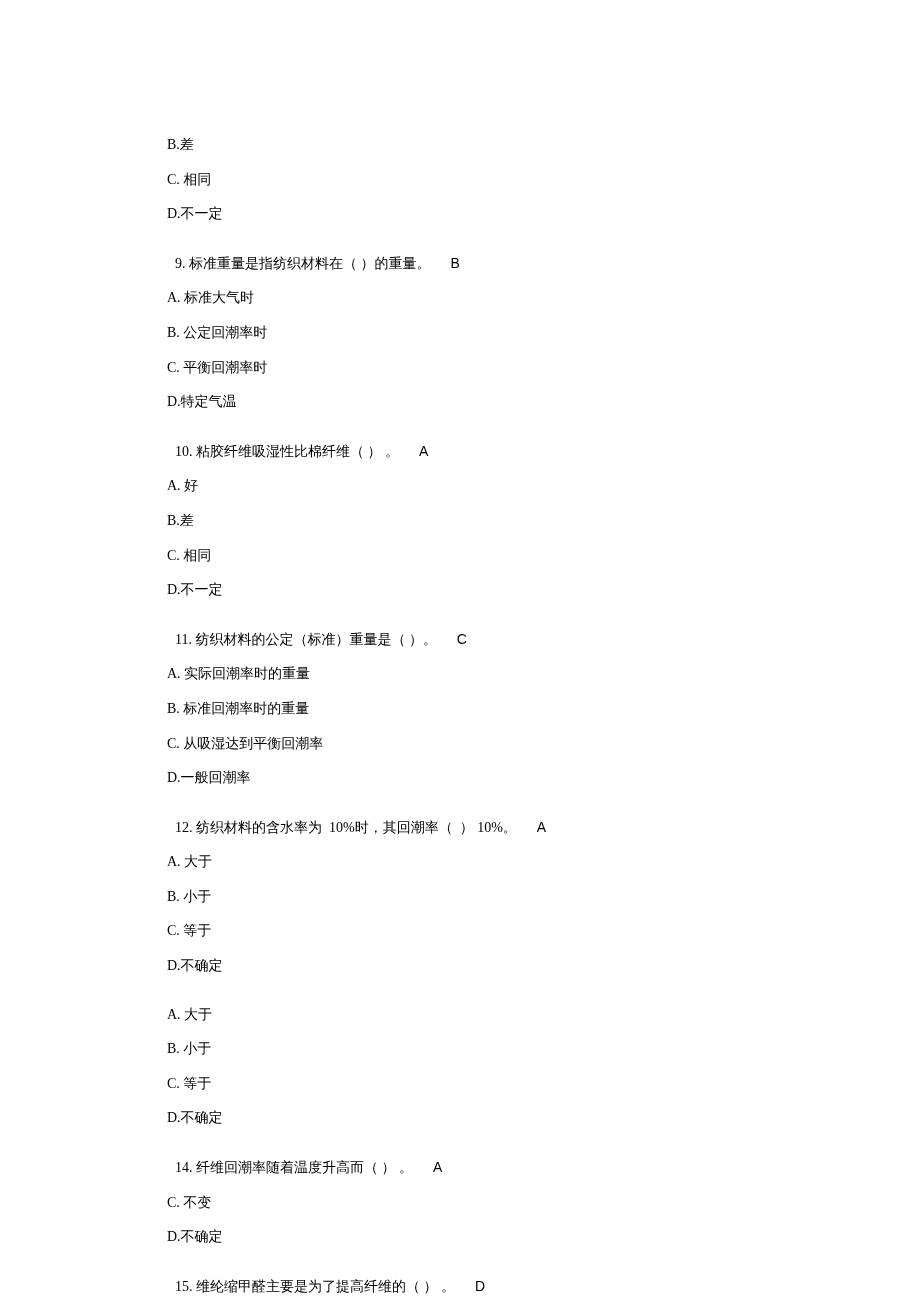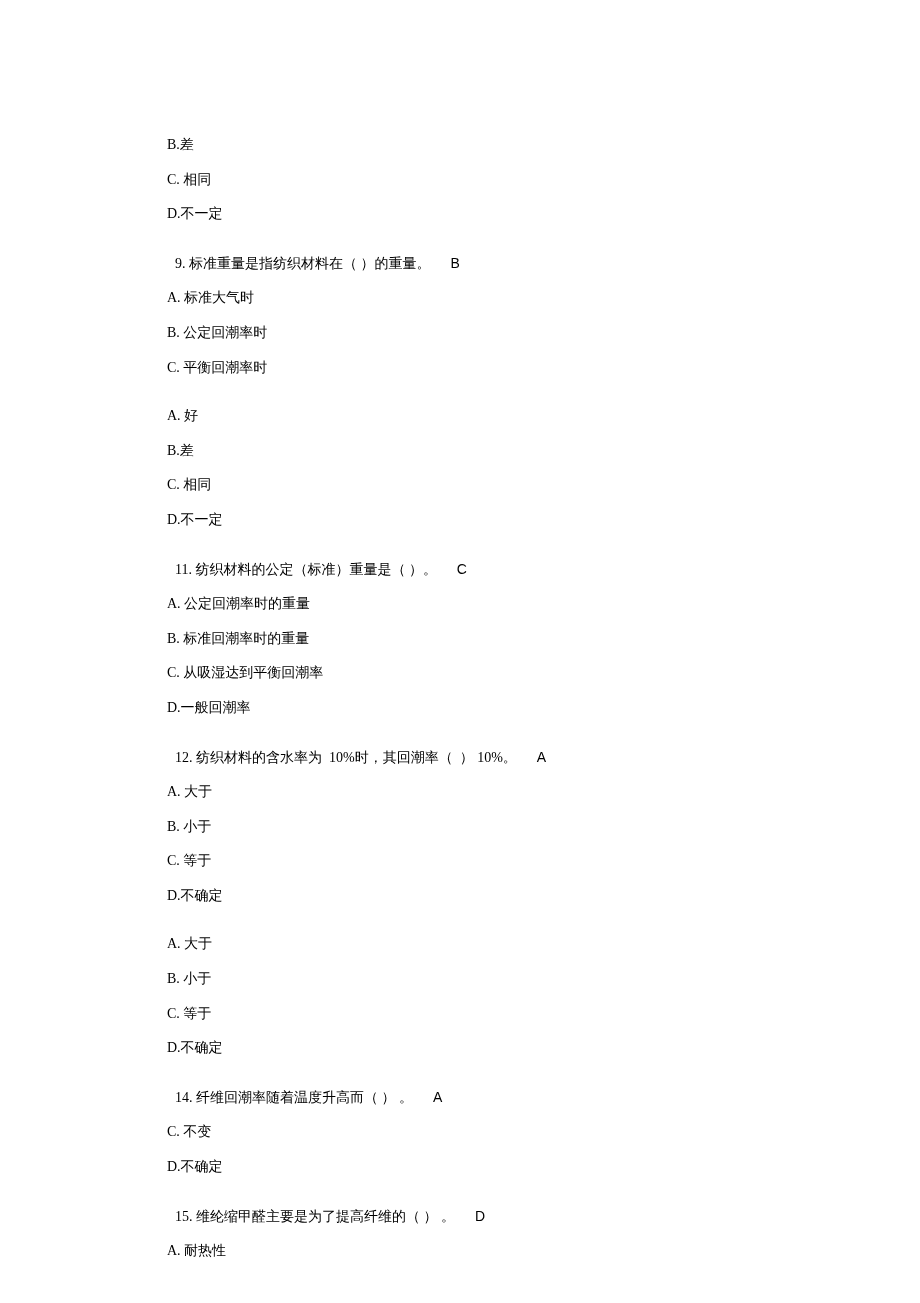--- a/index.html
+++ b/index.html
@@ -35,32 +35,34 @@
   <div class="line">B.差</div>
   <div class="line">C. 相同</div>
   <div class="line">D.不一定</div>
 </div>
 
 <div class="block">
   <div class="line"><span>9. 标准重量是指纺织材料在（ ）的重量。</span><span class="ans"> B</span></div>
   <div class="line">A. 标准大气时</div>
   <div class="line">B. 公定回潮率时</div>
   <div class="line">C. 平衡回潮率时</div>
+  <div class="line">D.特定气温</div>
 </div>
 
 <div class="block">
+  <div class="line"><span>10. 粘胶纤维吸湿性比棉纤维（ ） 。</span><span class="ans"> A</span></div>
   <div class="line">A. 好</div>
   <div class="line">B.差</div>
   <div class="line">C. 相同</div>
   <div class="line">D.不一定</div>
 </div>
 
 <div class="block">
   <div class="line"><span>11. 纺织材料的公定（标准）重量是（ ）。</span><span class="ans"> C</span></div>
-  <div class="line">A. 公定回潮率时的重量</div>
+  <div class="line">A. 实际回潮率时的重量</div>
   <div class="line">B. 标准回潮率时的重量</div>
   <div class="line">C. 从吸湿达到平衡回潮率</div>
   <div class="line">D.一般回潮率</div>
 </div>
 
 <div class="block">
   <div class="line"><span>12. 纺织材料的含水率为  10%时，其回潮率（  ） 10%。</span><span class="ans"> A</span></div>
   <div class="line">A. 大于</div>
   <div class="line">B. 小于</div>
   <div class="line">C. 等于</div>

